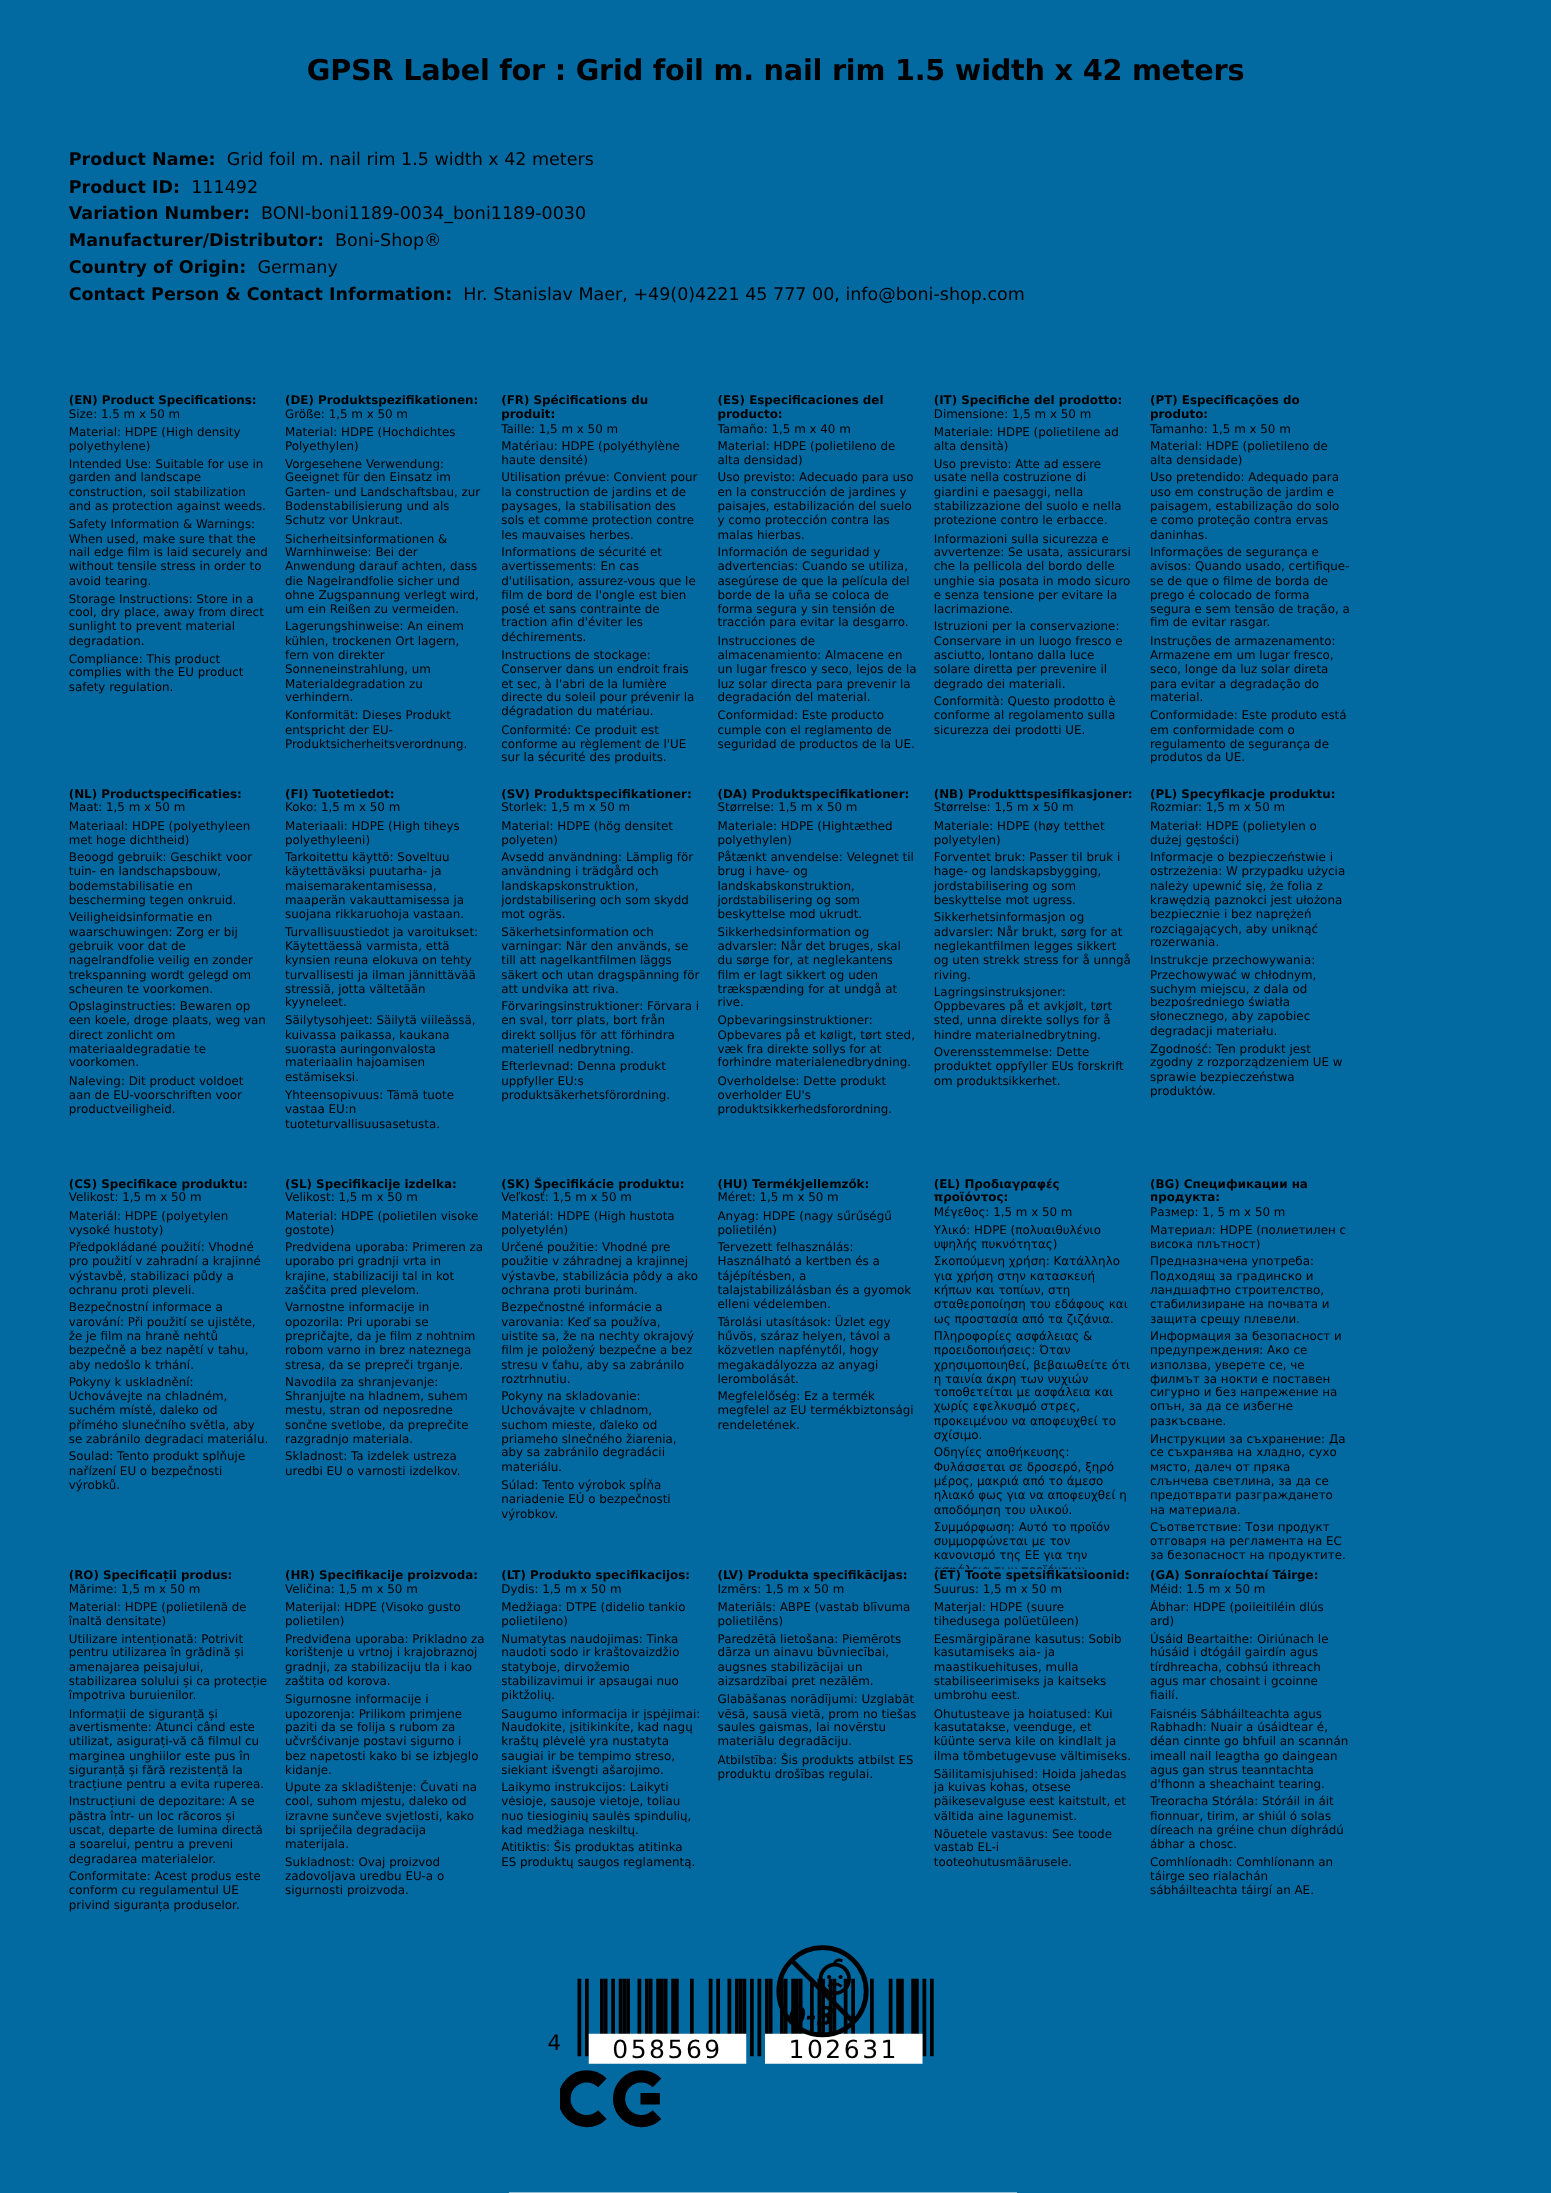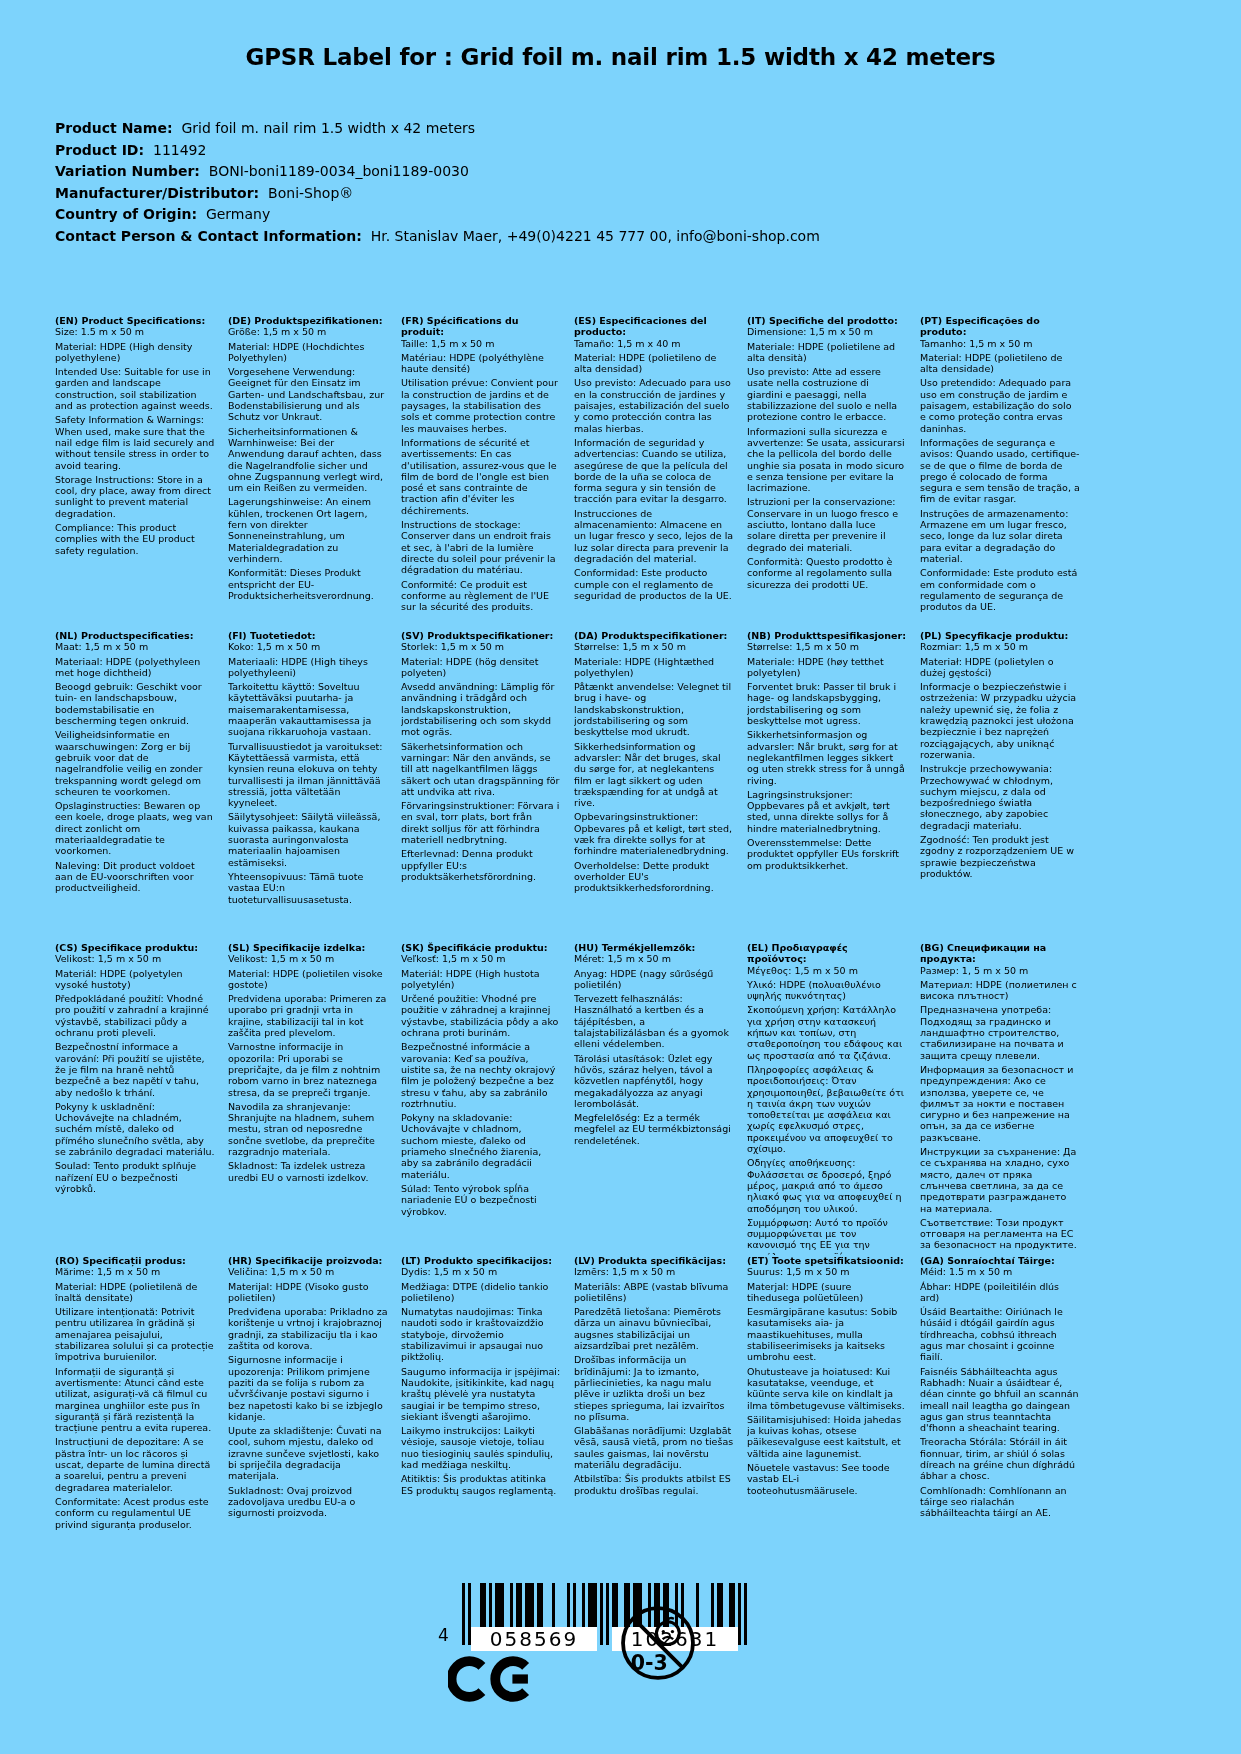--- a/index.html
+++ b/index.html
@@ -1,16 +1,16 @@
 <!DOCTYPE html>
 <html><head>
 <meta charset="utf-8">
 <style>
   html,body{margin:0;padding:0;background:#fff;}
-  .page{position:relative;width:1241px;height:1754px;background:#7dd3fc;overflow:hidden;
+  .page{position:relative;width:1241px;height:1754px;background:#0369a1;overflow:hidden;
         font-family:"DejaVu Sans",sans-serif;color:#000;}
   .title{position:absolute;top:44px;left:0;width:100%;text-align:center;
          font-size:23px;font-weight:bold;letter-spacing:-0.2px;}
   .product-info{position:absolute;left:55px;top:118px;font-size:14px;line-height:21.5px;}
   .info-line .lbl{font-weight:bold;}
   .info-line .val{font-weight:normal;}
   .lang-grid{position:absolute;left:55px;top:315px;display:grid;
              grid-template-columns:repeat(6,160px);column-gap:13px;
              grid-template-rows:315px 312px 313px auto;}
   .lang-block{font-size:9.5px;line-height:11.3px;overflow:hidden;}
@@ -20,21 +20,21 @@
   
   .barcode-wrap{position:absolute;left:462px;top:1583px;width:285px;height:66px;}
   .bars{position:relative;width:285px;height:62px;white-space:nowrap;font-size:0;}
   .bar{display:inline-block;width:3px;vertical-align:top;}
   .bc-first{position:absolute;left:-24px;top:42px;font-size:17px;}
   .bc-g1,.bc-g2{position:absolute;top:44px;width:126px;text-align:center;
                 font-size:20px;background:#fff;letter-spacing:2px;}
   .bc-g1{left:9px;}
   .bc-g2{left:150px;}
   .ce-mark{position:absolute;left:448px;top:1652px;}
-  .age-mark{position:absolute;left:620px;top:1605px;}
+  .age-mark{position:absolute;left:620px;top:1555px;font-style:italic;}
 </style>
 </head>
 <body>
 
 <div class="page">
 
   <div class="title">GPSR Label for : Grid foil m. nail rim 1.5 width x 42 meters</div>
 
   <div class="product-info" id="product-info">
       <div class="info-line"><span class="lbl">Product Name:</span><span class="val">&nbsp; Grid foil m. nail rim 1.5 width x 42 meters</span></div>
@@ -231,21 +231,20 @@
         <p>Numatytas naudojimas: Tinka naudoti sodo ir kraštovaizdžio statyboje, dirvožemio stabilizavimui ir apsaugai nuo piktžolių.</p>
         <p>Saugumo informacija ir įspėjimai: Naudokite, įsitikinkite, kad nagų kraštų plėvelė yra nustatyta saugiai ir be tempimo streso, siekiant išvengti ašarojimo.</p>
         <p>Laikymo instrukcijos: Laikyti vėsioje, sausoje vietoje, toliau nuo tiesioginių saulės spindulių, kad medžiaga neskiltų.</p>
         <p>Atitiktis: Šis produktas atitinka ES produktų saugos reglamentą.</p>
       </div>
       <div class="lang-block">
         <div class="lb-head">(LV) Produkta specifikācijas:</div>
         <p class="first">Izmērs: 1,5 m x 50 m</p>
         <p>Materiāls: ABPE (vastab blīvuma polietilēns)</p>
         <p>Paredzētā lietošana: Piemērots dārza un ainavu būvniecībai, augsnes stabilizācijai un aizsardzībai pret nezālēm.</p>
-        <p>Drošības informācija un brīdinājumi: Ja to izmanto, pārliecinieties, ka nagu malu plēve ir uzlikta droši un bez stiepes sprieguma, lai izvairītos no plīsuma.</p>
         <p>Glabāšanas norādījumi: Uzglabāt vēsā, sausā vietā, prom no tiešas saules gaismas, lai novērstu materiālu degradāciju.</p>
         <p>Atbilstība: Šis produkts atbilst ES produktu drošības regulai.</p>
       </div>
       <div class="lang-block">
         <div class="lb-head">(ET) Toote spetsifikatsioonid:</div>
         <p class="first">Suurus: 1,5 m x 50 m</p>
         <p>Materjal: HDPE (suure tihedusega polüetüleen)</p>
         <p>Eesmärgipärane kasutus: Sobib kasutamiseks aia- ja maastikuehituses, mulla stabiliseerimiseks ja kaitseks umbrohu eest.</p>
         <p>Ohutusteave ja hoiatused: Kui kasutatakse, veenduge, et küünte serva kile on kindlalt ja ilma tõmbetugevuse vältimiseks.</p>
         <p>Säilitamisjuhised: Hoida jahedas ja kuivas kohas, otsese päikesevalguse eest kaitstult, et vältida aine lagunemist.</p>

